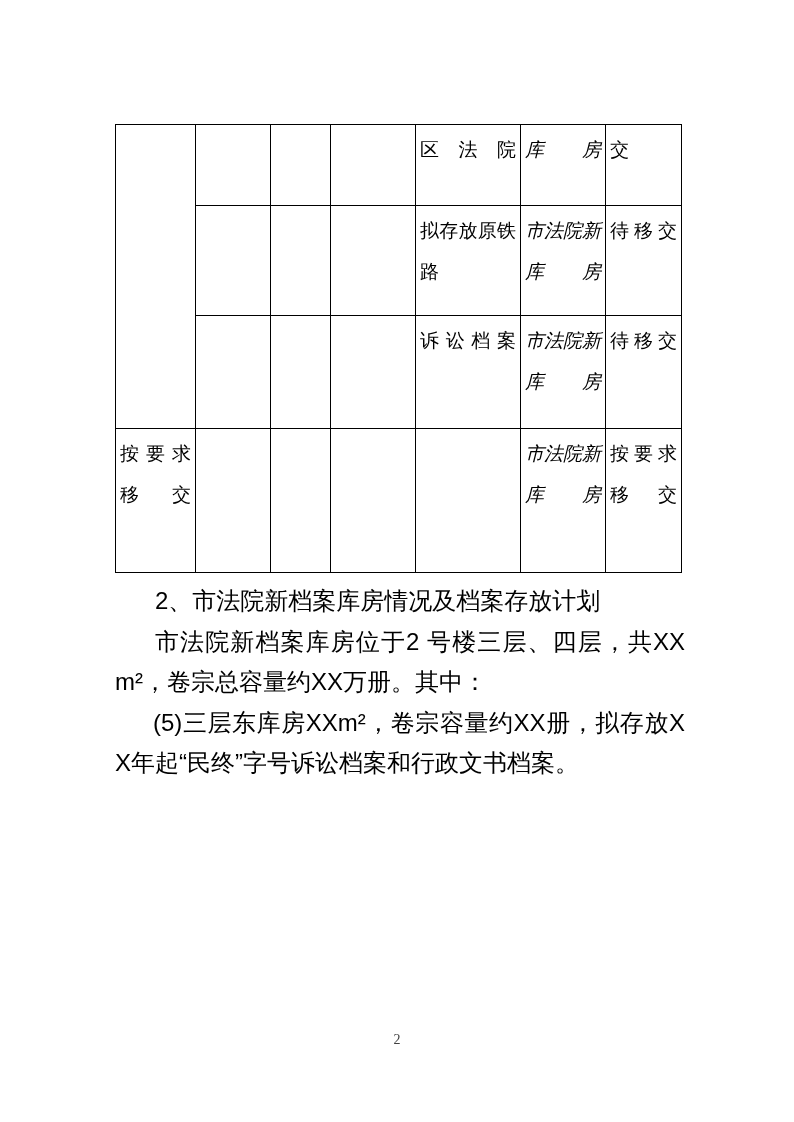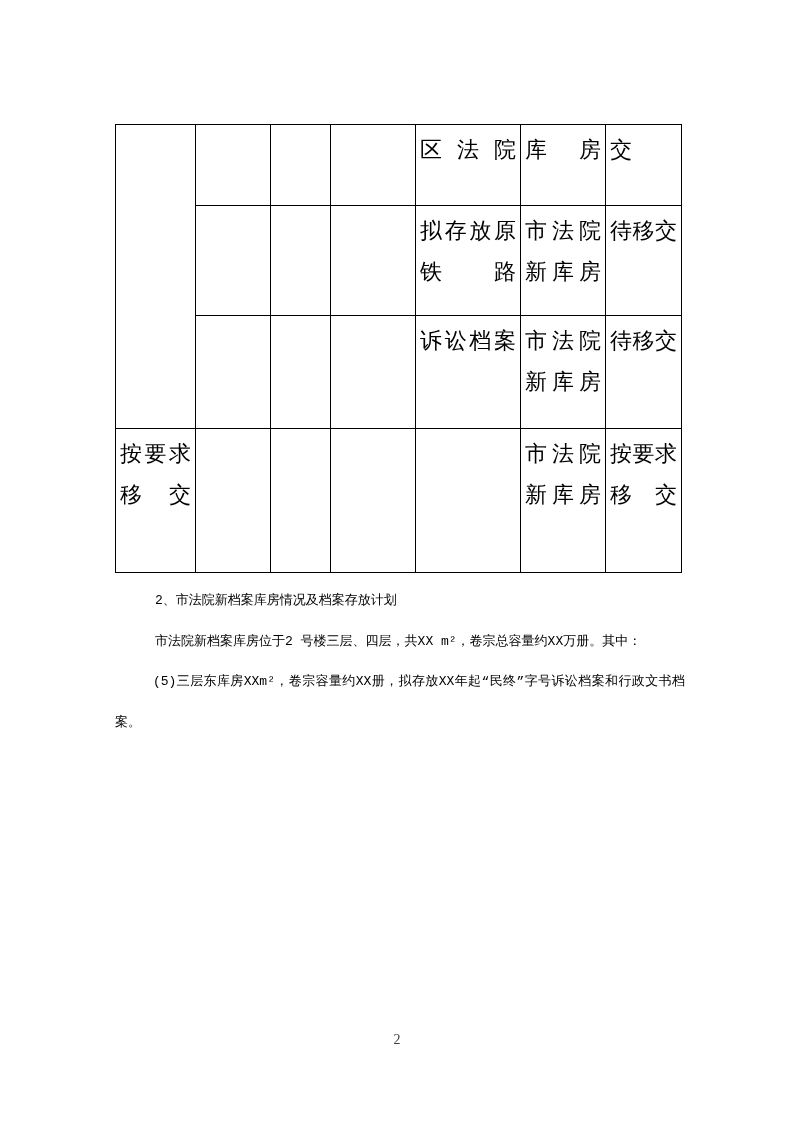--- a/index.html
+++ b/index.html
@@ -33,58 +33,58 @@
   }
   table.doc-table {
     border-collapse: collapse;
     width: 566px;
     table-layout: fixed;
   }
   table.doc-table td {
     border: 1px solid #000000;
     vertical-align: top;
     padding: 4px 4px 4px 4px;
-    font-size: 22px;
+    font-size: 19px;
     line-height: 41px;
     font-family: "Liberation Serif", "DejaVu Serif", serif;
     text-align: justify;
     text-align-last: justify;
     word-break: break-all;
     overflow: hidden;
   }
   
   td .cellwrap {
     display: block;
     text-align: justify;
     text-align-last: justify;
     word-break: break-all;
   }
 
   .c1 { width: 80px; }
   .c2 { width: 75px; }
   .c3 { width: 60px; }
   .c4 { width: 85px; }
   .c5 { width: 105px; }
-  .c6 { width: 85px; }
+  .c6 { width: 85px; font-style: italic; }
   .c7 { width: 76px; }
 
   .r1 { height: 81px; }
   .r2 { height: 110px; }
   .r3 { height: 113px; }
   .r4 { height: 144px; }
 
   
   .body-text {
     position: absolute;
     left: 115px;
     top: 581px;
     width: 570px;
-    font-size: 13px;
+    font-size: 24px;
     line-height: 40.5px;
-    font-family: Liberation Mono, monospace;
+    font-family: Liberation Sans, sans-serif;
   }
   .body-text p {
     margin: 0;
     padding: 0;
     text-align: justify;
     word-break: break-all;
   }
   .p-indent   { text-indent: 40px; }
   .p-indent1  { text-indent: 38px; }
 

